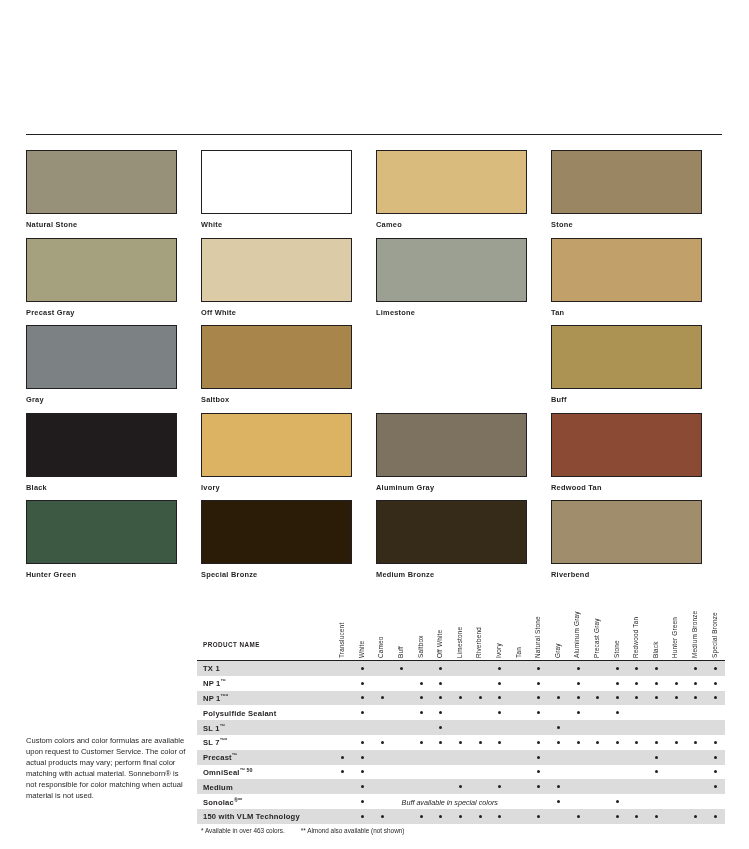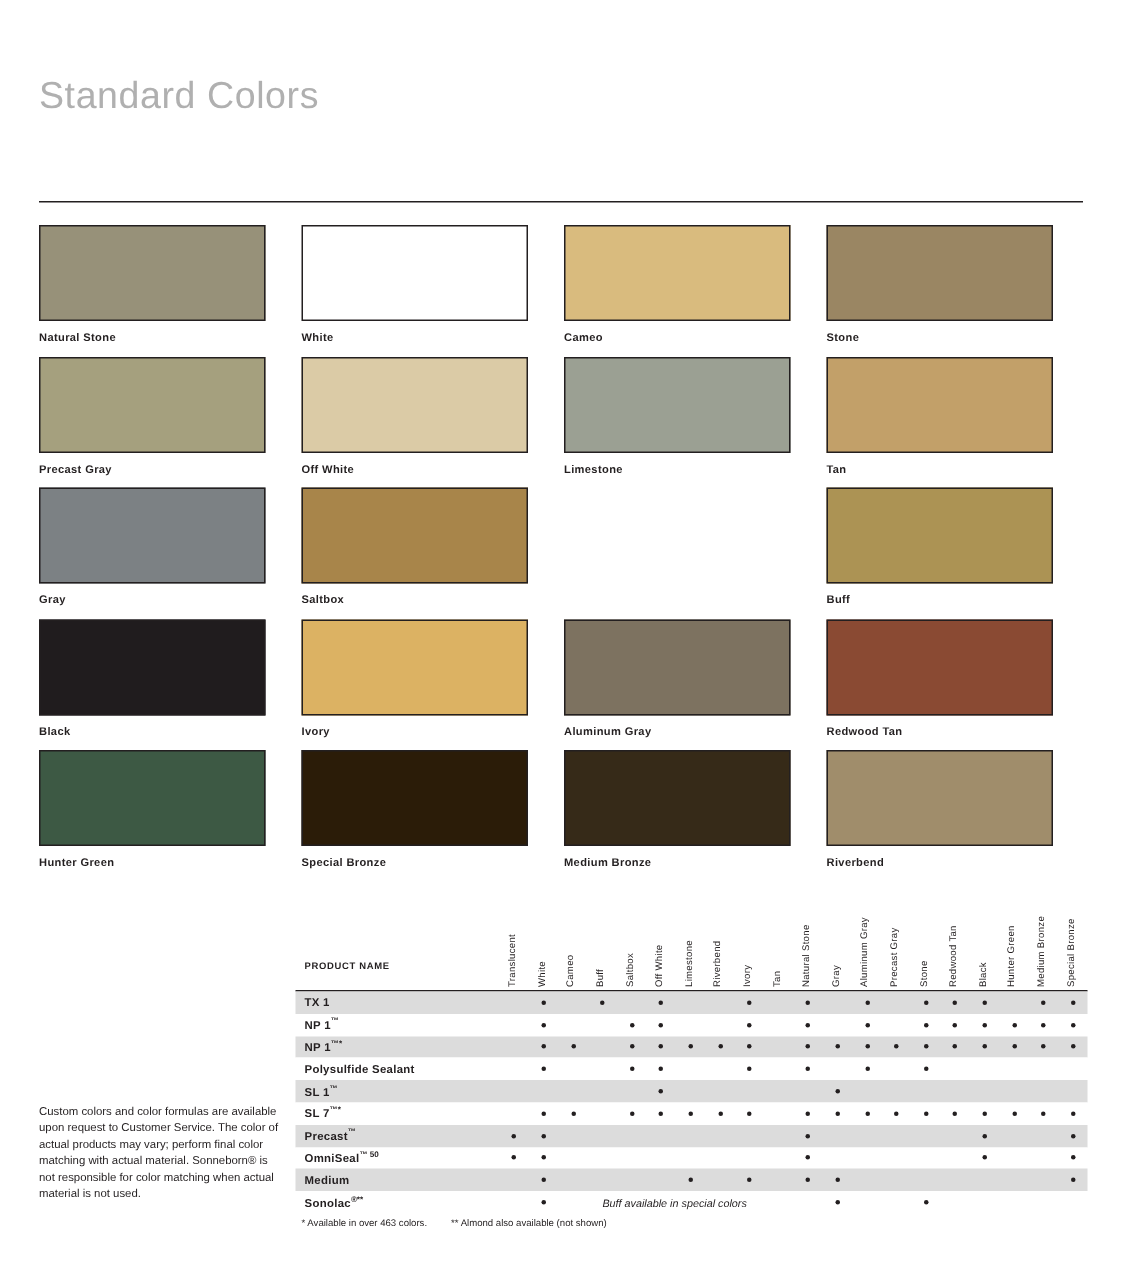--- a/index.html
+++ b/index.html
@@ -167,21 +167,20 @@
     color: #231f20;
     padding-left: 4px;
   }
   .tbl-footnotes span { margin-right: 16px; }
 </style>
 </head>
 <body>
 
 <div id="page">
 
-  <div class="page-title">Standard Colors</div>
   <div class="title-rule"></div>
 
   <div class="swatch-grid" id="swatch-grid">
       <div class="swatch-row">
         <div class="swatch-cell">
           <div class="swatch-box" style="background: rgb(151, 145, 121);"></div>
           <div class="swatch-label">Natural Stone</div>
         </div>
         <div class="swatch-cell">
           <div class="swatch-box" style="background: rgb(255, 255, 255);"></div>
@@ -428,17 +427,36 @@
         </div>
         <div class="tbl-row">
           <div class="row-name"><span>Sonolac</span><sup>®**</sup></div>
           <div class="dots">
             <div class="dot" style="left: 29.4px;"></div>
             <div class="dot" style="left: 225.4px;"></div>
             <div class="dot" style="left: 284.2px;"></div>
           </div>
           <div class="row-note" style="left: 204.6px;">Buff available in special colors</div>
         </div>
+        <div class="tbl-row shaded">
+          <div class="row-name"><span>150 with VLM Technology</span></div>
+          <div class="dots">
+            <div class="dot" style="left: 29.4px;"></div>
+            <div class="dot" style="left: 49px;"></div>
+            <div class="dot" style="left: 88.2px;"></div>
+            <div class="dot" style="left: 107.8px;"></div>
+            <div class="dot" style="left: 127.4px;"></div>
+            <div class="dot" style="left: 147px;"></div>
+            <div class="dot" style="left: 166.6px;"></div>
+            <div class="dot" style="left: 205.8px;"></div>
+            <div class="dot" style="left: 245px;"></div>
+            <div class="dot" style="left: 284.2px;"></div>
+            <div class="dot" style="left: 303.8px;"></div>
+            <div class="dot" style="left: 323.4px;"></div>
+            <div class="dot" style="left: 362.6px;"></div>
+            <div class="dot" style="left: 382.2px;"></div>
+          </div>
+        </div>
       </div>
     <div class="tbl-footnotes" id="tbl-footnotes"><span>* Available in over 463 colors.</span><span>** Almond also available (not shown)</span></div>
   </div>
 
 </div>
 
 </body></html>

